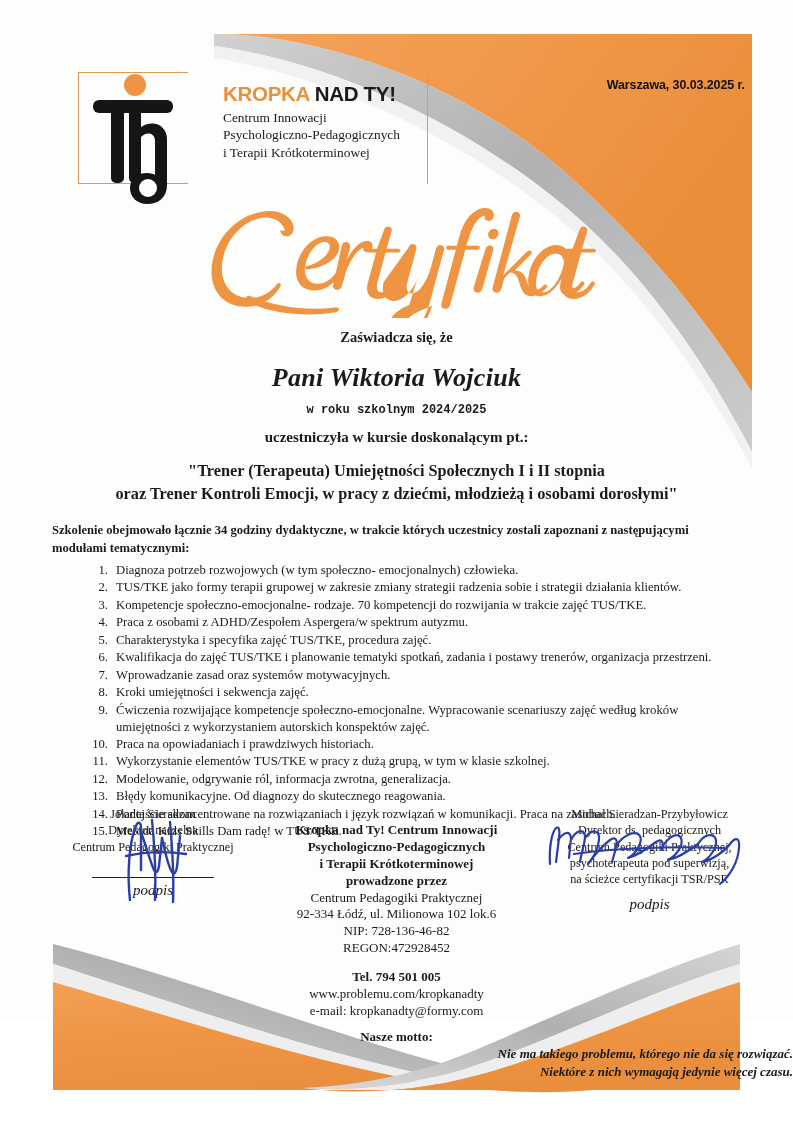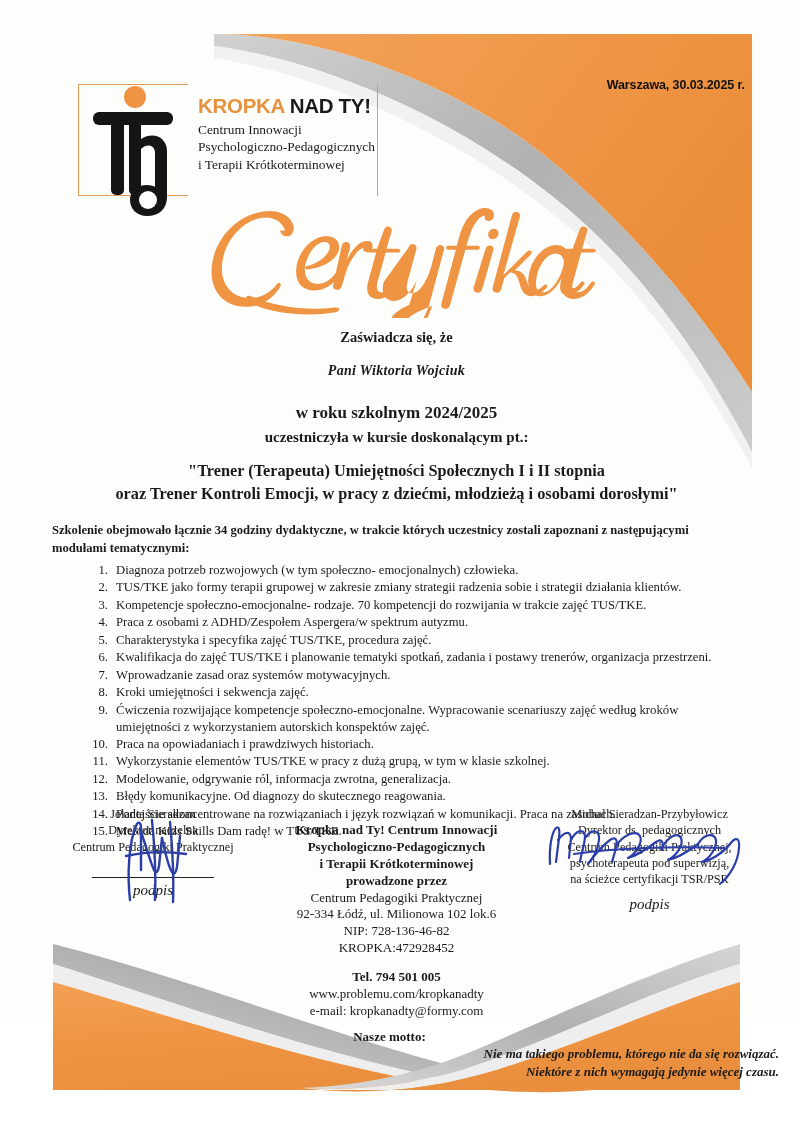--- a/index.html
+++ b/index.html
@@ -44,23 +44,24 @@
     font-family: "Liberation Sans", sans-serif;
     font-size: 12.5px;
     font-weight: 600;
     letter-spacing: -0.1px;
     color: #111;
   }
   
   .logo-wrap {
     position: absolute;
     left: 78px;
-    top: 84px;
+    top: 72px;
     display: flex;
     align-items: flex-start;
+    gap: 25px;
   }
   .logo-box {
     position: relative;
     width: 110px;
     height: 112px;
     border: 1.5px solid #e09a55;
     border-right: none;
     box-sizing: border-box;
   }
   .logo-mark {
@@ -119,28 +120,28 @@
     top: 329px;
     font-family: "Liberation Serif", serif;
     font-weight: 700;
     font-size: 14.5px;
   }
   .person-name {
     top: 363px;
     font-family: "Liberation Serif", serif;
     font-weight: 700;
     font-style: italic;
-    font-size: 14px;
+    font-size: 26px;
     letter-spacing: 0.3px;
   }
   .school-year {
     top: 403px;
-    font-family: Liberation Serif, serif;
-    font-weight: 700;
-    font-size: 17px;
+    font-family: Liberation Mono, monospace;
+    font-weight: 700;
+    font-size: 12px;
   }
   .participated {
     top: 429px;
     font-family: "Liberation Serif", serif;
     font-weight: 700;
     font-size: 15px;
   }
   .course-title {
     top: 459px;
     font-family: "Liberation Serif", serif;
@@ -243,21 +244,21 @@
     left: 0; right: 0;
     top: 968px;
     text-align: center;
     font-family: "Liberation Serif", serif;
     font-size: 13px;
     line-height: 1.32;
   }
   .footer-contact .b { font-weight: 700; }
   .motto {
     position: absolute;
-    left: 0; right: 14px;
+    left: 0; right: 0;
     top: 1028px;
     text-align: center;
     font-family: "Liberation Serif", serif;
     font-size: 13px;
     line-height: 1.34;
   }
   .motto .mtitle { font-weight: 700; }
   .motto .mline {
     font-weight: 700;
     font-style: italic;
@@ -437,21 +438,21 @@
     </svg>
 
     <div class="footer-org">
       <div class="b">Kropka nad Ty! Centrum Innowacji</div>
       <div class="b">Psychologiczno-Pedagogicznych</div>
       <div class="b">i Terapii Krótkoterminowej</div>
       <div class="b">prowadzone przez</div>
       <div>Centrum Pedagogiki Praktycznej</div>
       <div>92-334 Łódź, ul. Milionowa 102 lok.6</div>
       <div>NIP: 728-136-46-82</div>
-      <div>KROPKA:472928452</div>
+      <div>REGON:472928452</div>
     </div>
 
     <div class="footer-contact">
       <div class="b">Tel. 794 501 005</div>
       <div>www.problemu.com/kropkanadty</div>
       <div>e-mail: kropkanadty@formy.com</div>
     </div>
 
     <div class="motto">
       <div class="mtitle">Nasze motto:</div>

